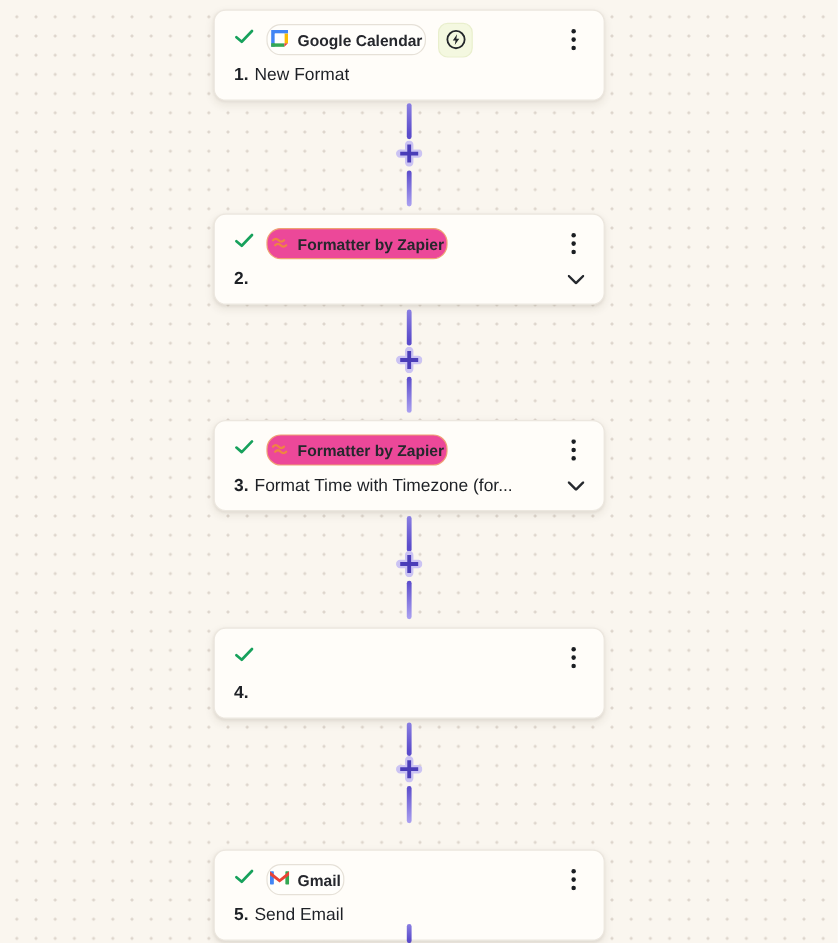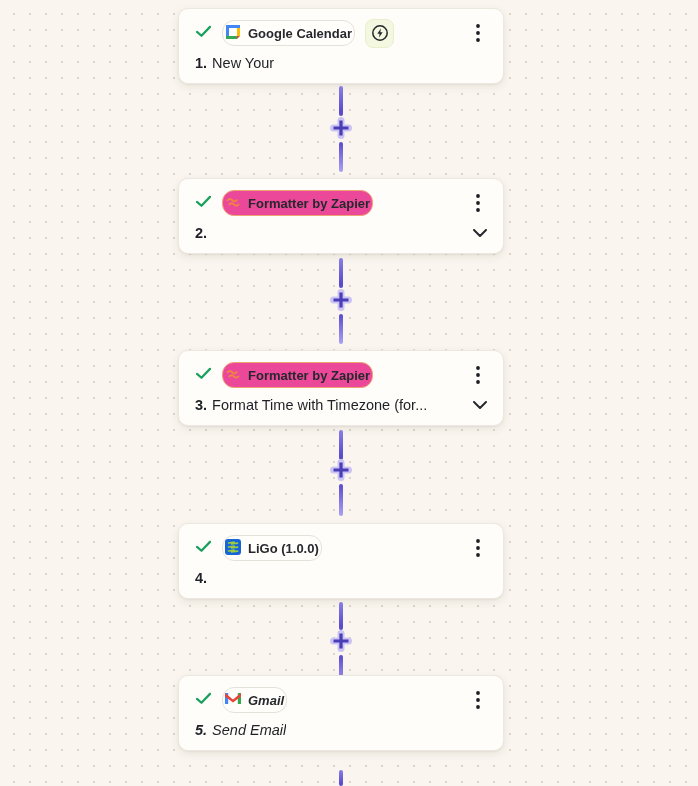--- a/index.html
+++ b/index.html
@@ -46,21 +46,21 @@
     background:#f4f8e0;border:1px solid #e9efcd;border-radius:8px;
   }
   .kebab{margin-left:auto;display:flex;align-items:center;justify-content:center;
          width:18px;height:24px;cursor:pointer;border:none;background:none;padding:0;}
   .chev{margin-left:auto;display:flex;align-items:center;cursor:pointer;
         border:none;background:none;padding:0;}
   #card-1{top:8px;min-height:72px;}
   #card-2{top:178px;min-height:74px;}
   #card-3{top:350px;min-height:74px;}
   #card-4{top:523px;min-height:73px;}
-  #card-5{top:675px;min-height:76px;font-style:italic;}
+  #card-5{top:708px;min-height:76px;}
   
   .dash{position:absolute;left:339px;width:4px;border-radius:3px;}
   .dash.a{background:linear-gradient(180deg,#8a7fe2 0%,#5b4ccb 85%);}
   .dash.b{background:linear-gradient(180deg,#5b4ccb 0%,#aba1f1 100%);}
   .add-step{
     position:absolute;left:330px;width:22px;height:22px;
     display:flex;align-items:center;justify-content:center;
     border:none;background:none;padding:0;cursor:pointer;
   }
 </style>
@@ -97,21 +97,21 @@
       <button class="kebab">
         <svg width="4" height="18" viewBox="0 0 4 18">
             <circle cx="2" cy="2" r="1.9" fill="#1b1e22"></circle>
             <circle cx="2" cy="9" r="1.9" fill="#1b1e22"></circle>
             <circle cx="2" cy="16" r="1.9" fill="#1b1e22"></circle>
           </svg>
       </button>
     </div>
     <div class="row2">
       <span class="step-num">1.</span>
-      <span class="step-title">New Your</span>
+      <span class="step-title">New Format</span>
     </div>
   </div>
 
   <div class="dash a" style="top:86px;height:30px;"></div>
   <button class="add-step" style="top:117px;" aria-label="+">
     <svg width="22" height="22" viewBox="0 0 22 22" fill="none">
       <path d="M11 3.5 V18.5 M3.5 11 H18.5" stroke="#cbc3f3" stroke-width="7" stroke-linecap="round"></path>
       <path d="M11 3.5 V18.5 M3.5 11 H18.5" stroke="#4a3db8" stroke-width="3.2"></path>
     </svg>
   </button>
@@ -204,33 +204,20 @@
   </button>
   <div class="dash b" style="top:484px;height:32px;"></div>
 
   <div class="card" id="card-4">
     <div class="row1">
       <span>
         <svg width="17" height="13" viewBox="0 0 18 14" fill="none">
             <path d="M2 7.5 L6.8 11.6 L16 2" stroke="#17a15c" stroke-width="2.4" stroke-linecap="round" stroke-linejoin="round"></path>
           </svg>
       </span>
-      <span class="pill">
-        <span>
-          <svg width="16" height="16" viewBox="0 0 16 16">
-            <rect width="16" height="16" rx="3" fill="#1565d8"></rect>
-            <g fill="none" stroke="#9ccc3f" stroke-width="1.7" stroke-linecap="round">
-              <path d="M3.5 4 L9.5 3.2 L6 5 L12.5 4.2"></path>
-              <path d="M3.5 8 L9.5 7.2 L6 9 L12.5 8.2"></path>
-              <path d="M3.5 12 L9.5 11.2 L6 13 L12.5 12.2"></path>
-            </g>
-          </svg>
-        </span>
-        <span>LiGo (1.0.0)</span>
-      </span>
       <button class="kebab">
         <svg width="4" height="18" viewBox="0 0 4 18">
             <circle cx="2" cy="2" r="1.9" fill="#1b1e22"></circle>
             <circle cx="2" cy="9" r="1.9" fill="#1b1e22"></circle>
             <circle cx="2" cy="16" r="1.9" fill="#1b1e22"></circle>
           </svg>
       </button>
     </div>
     <div class="row2">
       <span class="step-num">4.</span>

